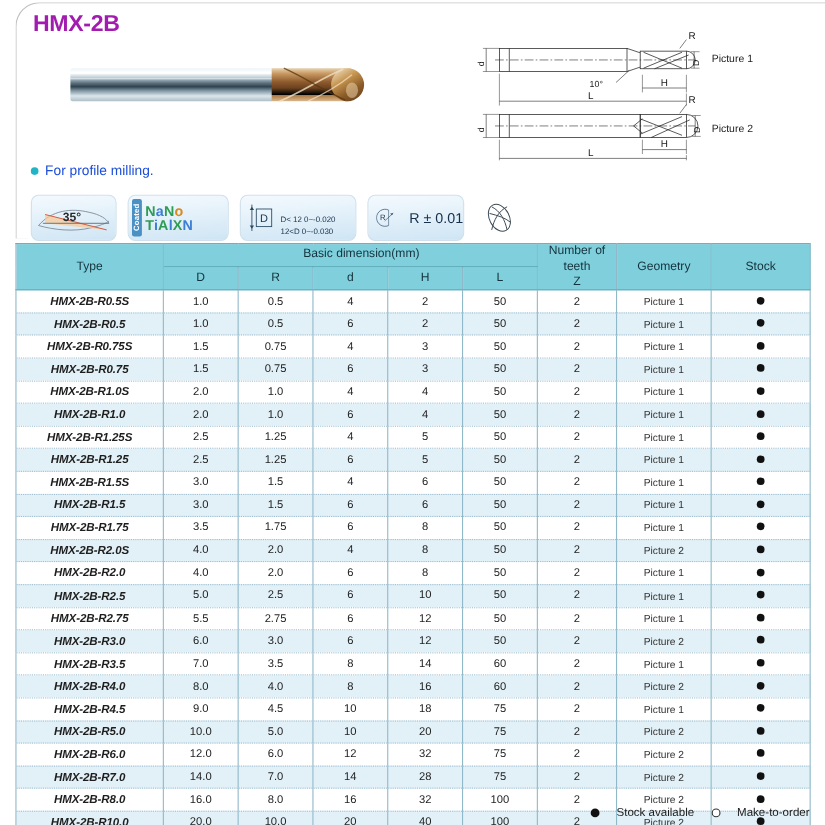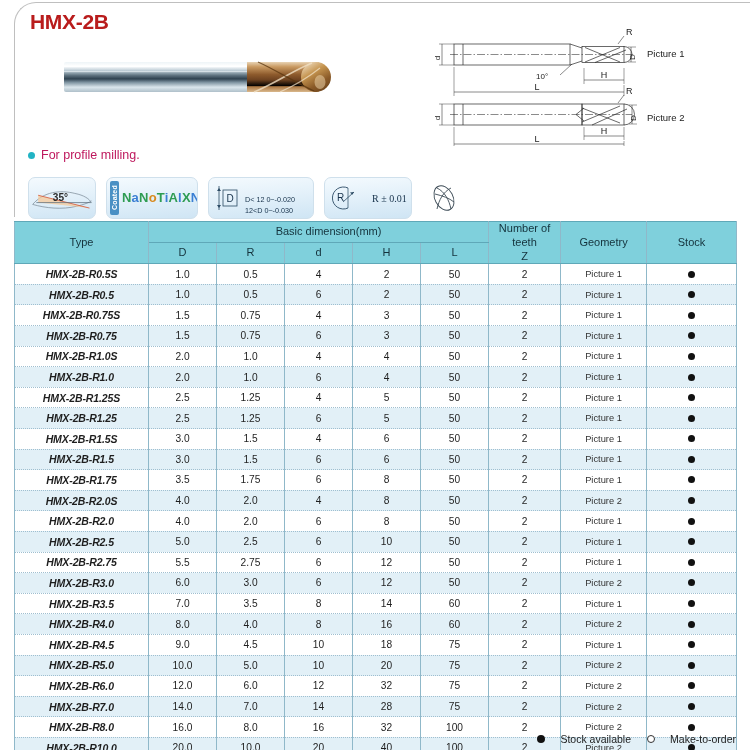--- a/index.html
+++ b/index.html
@@ -30,21 +30,21 @@
   }
 
   
   .title {
     position: absolute;
     left: 30px;
     top: 10px;
     font-size: 21px;
     font-weight: bold;
     letter-spacing: -0.3px;
-    color: #b91c1c;
+    color: #a21caf;
   }
 
   
   .product-photo {
     position: absolute;
     left: 62px;
     top: 48px;
     width: 300px;
     height: 56px;
   }
@@ -67,21 +67,21 @@
 
   
   .features {
     position: absolute;
     left: 28px;
     top: 148px;
     display: flex;
     align-items: center;
     gap: 22px;
     font-size: 12.5px;
-    color: #be185d;
+    color: #1d4ed8;
   }
   .feat {
     display: flex;
     align-items: center;
     gap: 6px;
     white-space: nowrap;
   }
   .dot-teal {
     width: 7px; height: 7px;
     border-radius: 50%;
@@ -106,21 +106,21 @@
     display: flex;
     align-items: center;
     box-sizing: border-box;
     position: relative;
     overflow: hidden;
   }
   .badge.plain {
     background: none;
     border: none;
   }
-  .b-helix { width: 68px; justify-content: center; }
+  .b-helix { width: 78px; justify-content: center; }
   .b-coat  { width: 92px; padding-left: 3px; gap: 3px; }
   .b-tol   { width: 106px; padding-left: 5px; gap: 5px; }
   .b-rad   { width: 88px; padding-left: 7px; gap: 6px; }
   .b-flute { width: 44px; justify-content: center; }
 
   .coated-tab {
     writing-mode: vertical-rl;
     transform: rotate(180deg);
     font-size: 7px;
     font-weight: bold;
@@ -129,21 +129,21 @@
     height: 34px;
     display: flex;
     align-items: center;
     justify-content: center;
     padding: 0 1px;
     border-radius: 2px;
     letter-spacing: 0.2px;
   }
   .nano-wrap {
     display: flex;
-    flex-direction: row;
+    flex-direction: column;
     line-height: 1.02;
   }
   .nano-l1, .nano-l2 {
     font-size: 13px;
     font-weight: bold;
     letter-spacing: 0.2px;
   }
   .nano-l1 { color: #2e9c52; }
   .nano-l2 { color: #2e9c52; }
   .nano-l1 .b { color: #3b7fd4; }
@@ -151,24 +151,23 @@
   .nano-l1 .o { color: #d88a1e; }
 
   .tol-text {
     font-size: 7.2px;
     line-height: 1.45;
     color: #16314a;
     white-space: nowrap;
     margin-top: 15px;
   }
   .rad-text {
-    font-size: 10px;
+    font-size: 13px;
     color: #16314a;
     white-space: nowrap;
-    font-family: Liberation Serif, serif;
   }
 
   
   table.spec {
     position: absolute;
     left: 14px;
     top: 221px;
     width: 722px;
     border-collapse: collapse;
     font-size: 10.5px;

